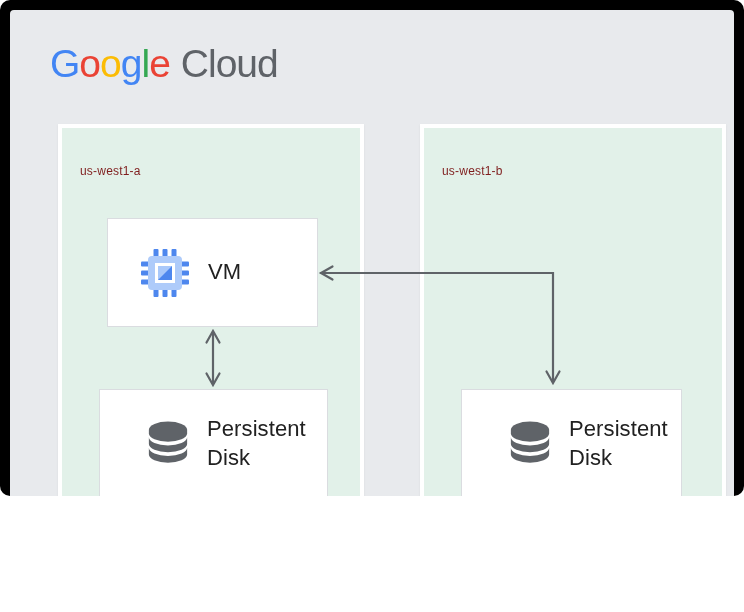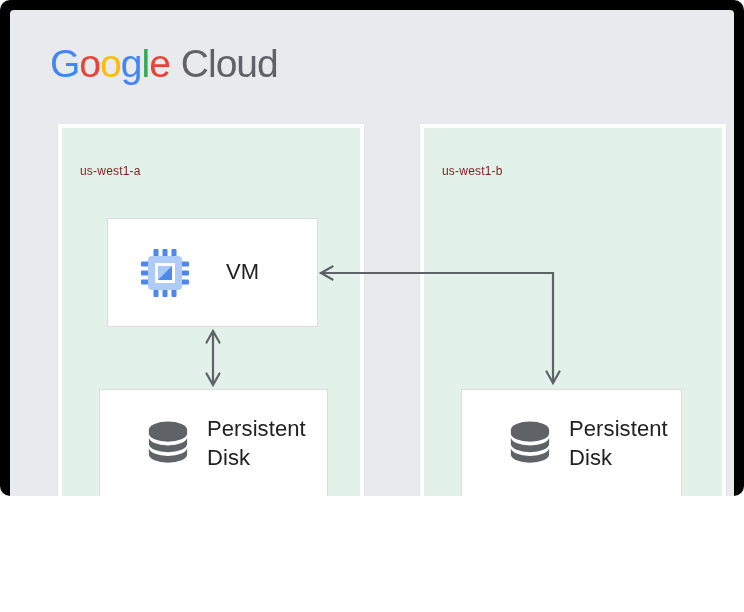--- a/index.html
+++ b/index.html
@@ -30,21 +30,21 @@
   .zone-b { left:391px;margin-left:19px; }
   .zone-label {
     position:absolute; left:18px; top:36px;
     font-size:12px; color:#7f1d1d; letter-spacing:0.2px;
   }
   
   .node {
     position:absolute; background:#FFFFFF; border:1px solid #DADCE0;
     box-sizing:border-box; display:flex; align-items:center;
   }
-  .vm-box  { left:45px; top:90px;  width:211px; height:109px; padding-left:33px; gap:37px; }
+  .vm-box  { left:45px; top:90px;  width:211px; height:109px; padding-left:33px; gap:19px; }
   .disk-box{ top:261px; height:110px; padding-left:46px; gap:17px; }
   .disk-a  { left:37px; width:229px; }
   .disk-b  { left:37px; width:221px; }
   .node-label {
     font-size:22px; color:#212121; line-height:1.3; letter-spacing:0.1px;
   }
   .disk-label { width:112px; }
   .caption {
     position:absolute; left:37px; top:384px; width:221px; text-align:center;
     font-size:17px; color:#5F6368;

